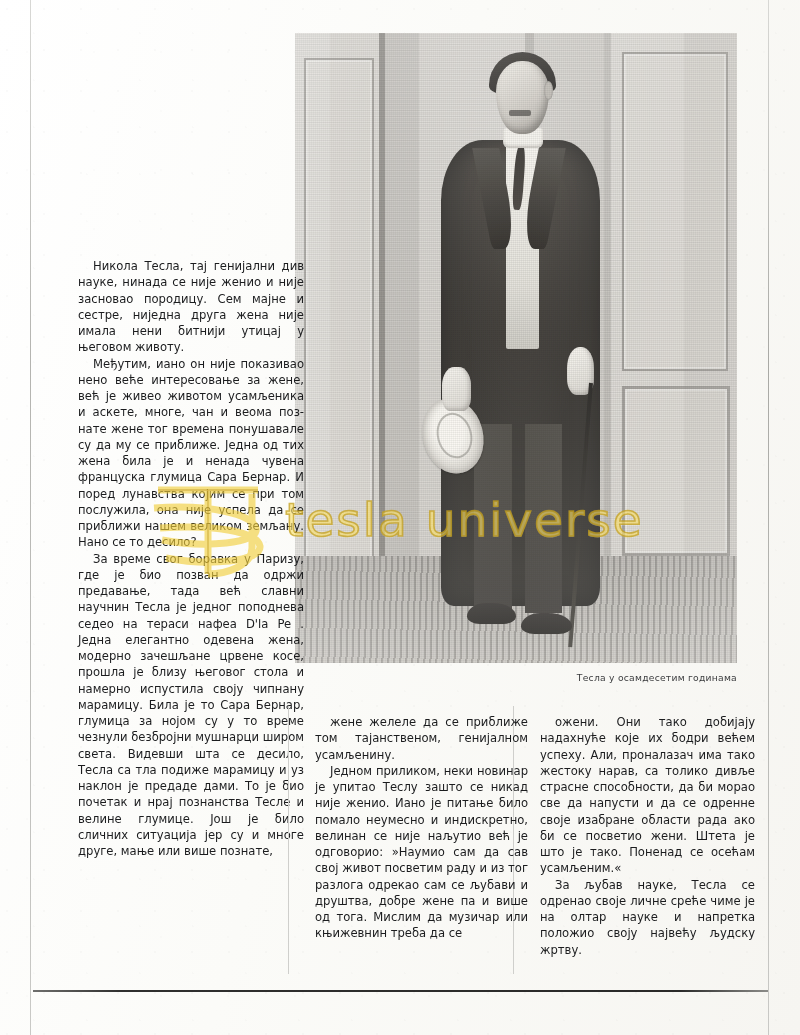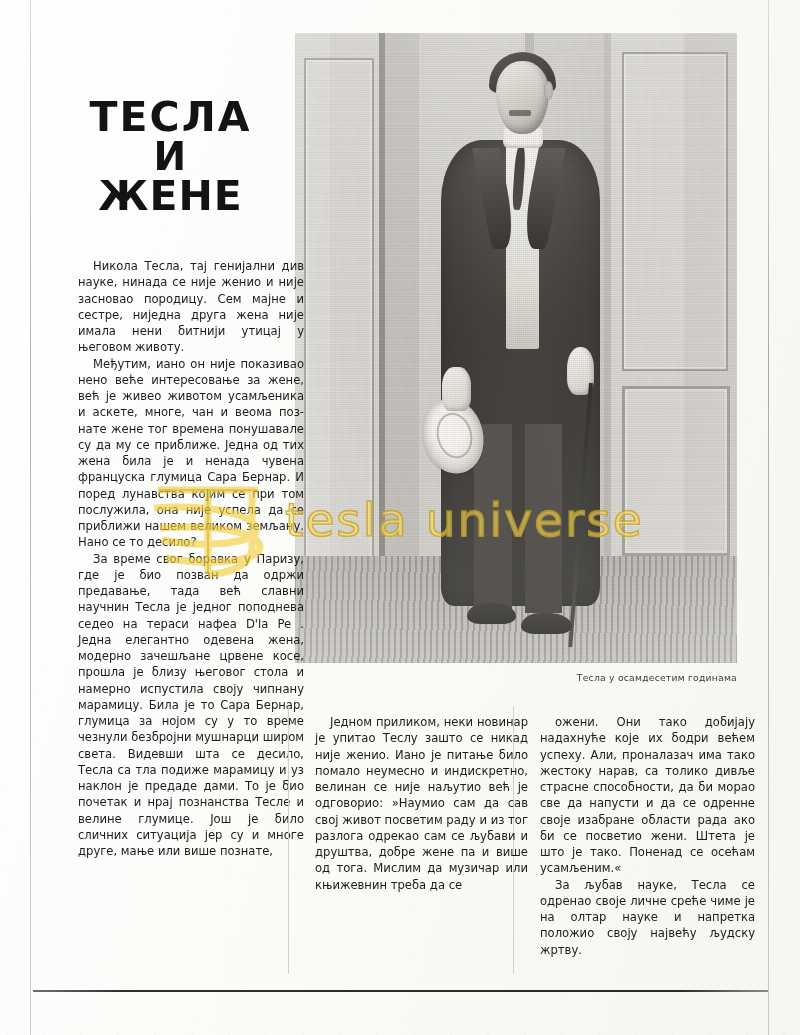--- a/index.html
+++ b/index.html
@@ -371,25 +371,20 @@
   }
 </style>
 </head>
 <body>
 
 <div class="page">
 
   <div class="frame-line frame-left"></div>
   <div class="frame-line frame-right"></div>
 
-  <h1 class="headline">
-    <span class="l1">ТЕСЛА</span>
-    <span class="l2">И</span>
-    <span class="l3">ЖЕНЕ</span>
-  </h1>
 
   <div class="photo-wrap">
     <div class="photo">
       <div class="wall"></div>
       <div class="panel p-left"></div>
       <div class="panel p-right"></div>
       <div class="panel p-rb"></div>
       <div class="floor"></div>
 
       <div class="figure">
@@ -423,20 +418,21 @@
   <div class="col col-1">
     <p>Никола Тесла, тај генијал­ни див науке, нинада се није женио и није засновао поро­дицу. Сем мајне и сестре, ниједна друга жена није имала нени битнији утицај у његовом животу.</p>
     <p>Међутим, иано он није по­казивао нено веће интересо­вање за жене, већ је живео животом усамљеника и ас­кете, многе, чан и веома поз­нате жене тог времена по­нушавале су да му се при­ближе. Једна од тих жена била је и ненада чувена француска глумица Сара Бернар. И поред лунавства којим се при том послужи­ла, она није успела да се приближи нашем великом земљану. Нано се то десило?</p>
     <p>За време свог боравка у Паризу, где је био позван да одржи предавање, тада већ славни научнин Тесла је јед­ног поподнева седео на те­раси нафеа D'la Pe . Једна елегантно одевена жена, модерно зачешљане црвене косе, прошла је близу њего­вог стола и намерно испус­тила своју чипнану марами­цу. Била је то Сара Бернар, глумица за нојом су у то вре­ме чезнули безбројни муш­нарци широм света. Виде­вши шта се десило, Тесла са тла подиже марамицу и уз наклон је предаде дами. То је био почетак и нрај познан­ства Тесле и велине глумице. Још је било сличних ситуа­ција јер су и многе друге, мање или више познате,</p>
   </div>
 
   <div class="col-rule r1"></div>
   <div class="col-rule r2"></div>
 
   <div class="col col-2">
+    <p>жене желеле да се прибли­же том тајанственом, гени­јалном усамљенину.</p>
     <p>Једном приликом, неки новинар је упитао Теслу за­што се никад није женио. Иано је питање било помало неумесно и индискретно, велинан се није наљутио већ је одговорио: »Наумио сам да сав свој живот посветим раду и из тог разлога одре­као сам се љубави и друшт­ва, добре жене па и више од тога. Мислим да музичар или књижевнин треба да се</p>
   </div>
 
   <div class="col col-3">
     <p>ожени. Они тако добијају надахнуће које их бодри ве­ћем успеху. Али, проналазач има тако жестоку нарав, са толико дивље страсне спо­собности, да би морао све да напусти и да се одренне своје изабране области рада ако би се посветио жени. Штета је што је тако. Поне­над се осећам усамљеним.«</p>
     <p>За љубав науке, Тесла се одренао своје личне среће чиме је на олтар науке и на­претка положио своју највe­ћу људску жртву.</p>
   </div>
 
   <div class="watermark">
     <svg width="560" height="118" viewBox="0 0 560 118">

